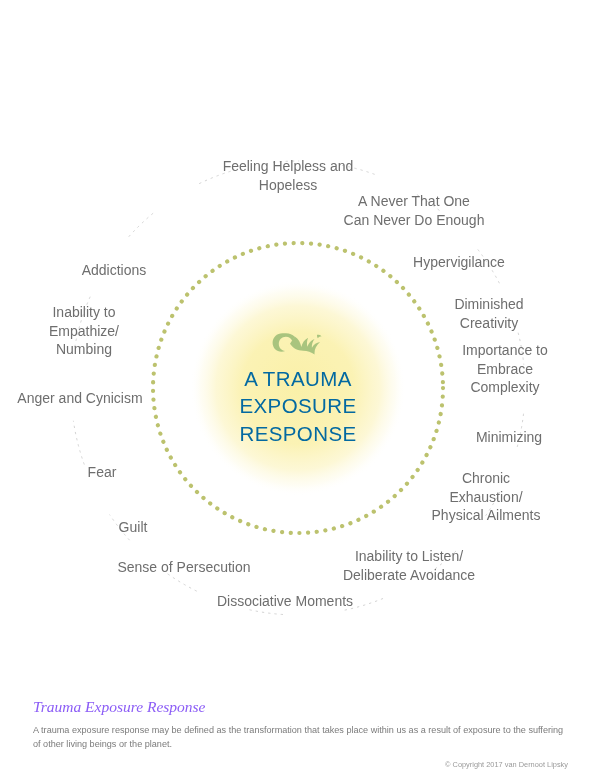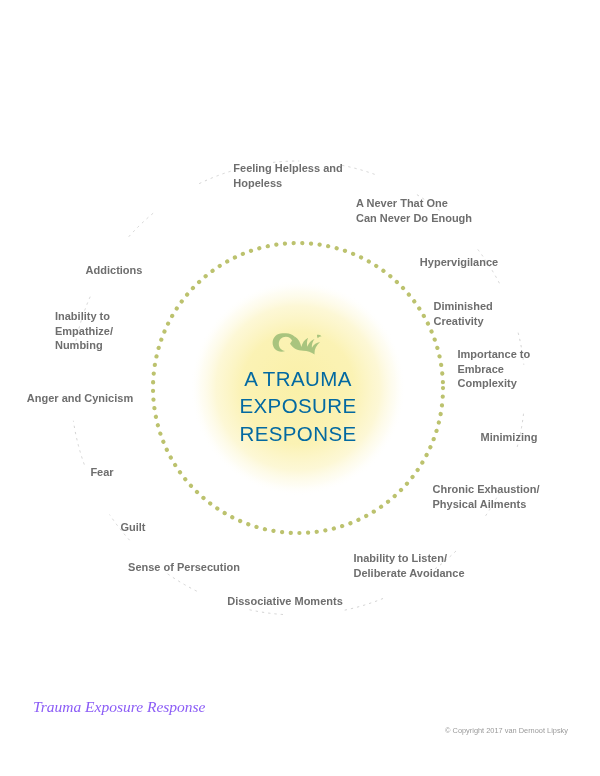--- a/index.html
+++ b/index.html
@@ -57,27 +57,27 @@
     letter-spacing: 0.4px;
     font-weight: 400;
     white-space: pre-line;
     font-family: "Liberation Sans", sans-serif;
   }
 
   
   .node-label {
     position: absolute;
     color: #6e6e6e;
-    font-size: 11px;
+    font-size: 14px;
     line-height: 1.33;
     white-space: pre-line;
     z-index: 5;
     transform: translate(-50%, -50%);
+    text-align: center;
     font-family: "Liberation Sans", sans-serif;
-    font-weight: bold;
   }
 
   
   #footer-block {
     position: absolute;
     left: 33px;
     top: 698px;
     width: 540px;
   }
   #footer-heading {
@@ -174,14 +174,15 @@
   <div class="node-label" style="left:80px;  top:398px;">Anger and Cynicism</div>
   <div class="node-label" style="left:84px;  top:331px;">Inability to
 Empathize/
 Numbing</div>
   <div class="node-label" style="left:114px; top:270px;">Addictions</div>
 
 </div>
 
 <div id="footer-block">
   <div id="footer-heading">Trauma Exposure Response</div>
+  <p id="footer-body">A trauma exposure response may be defined as the transformation that takes place within us as a result of exposure to the suffering of other living beings or the planet.</p>
   <p id="footer-copyright">© Copyright 2017 van Dernoot Lipsky</p>
 </div>
 
 </body></html>

